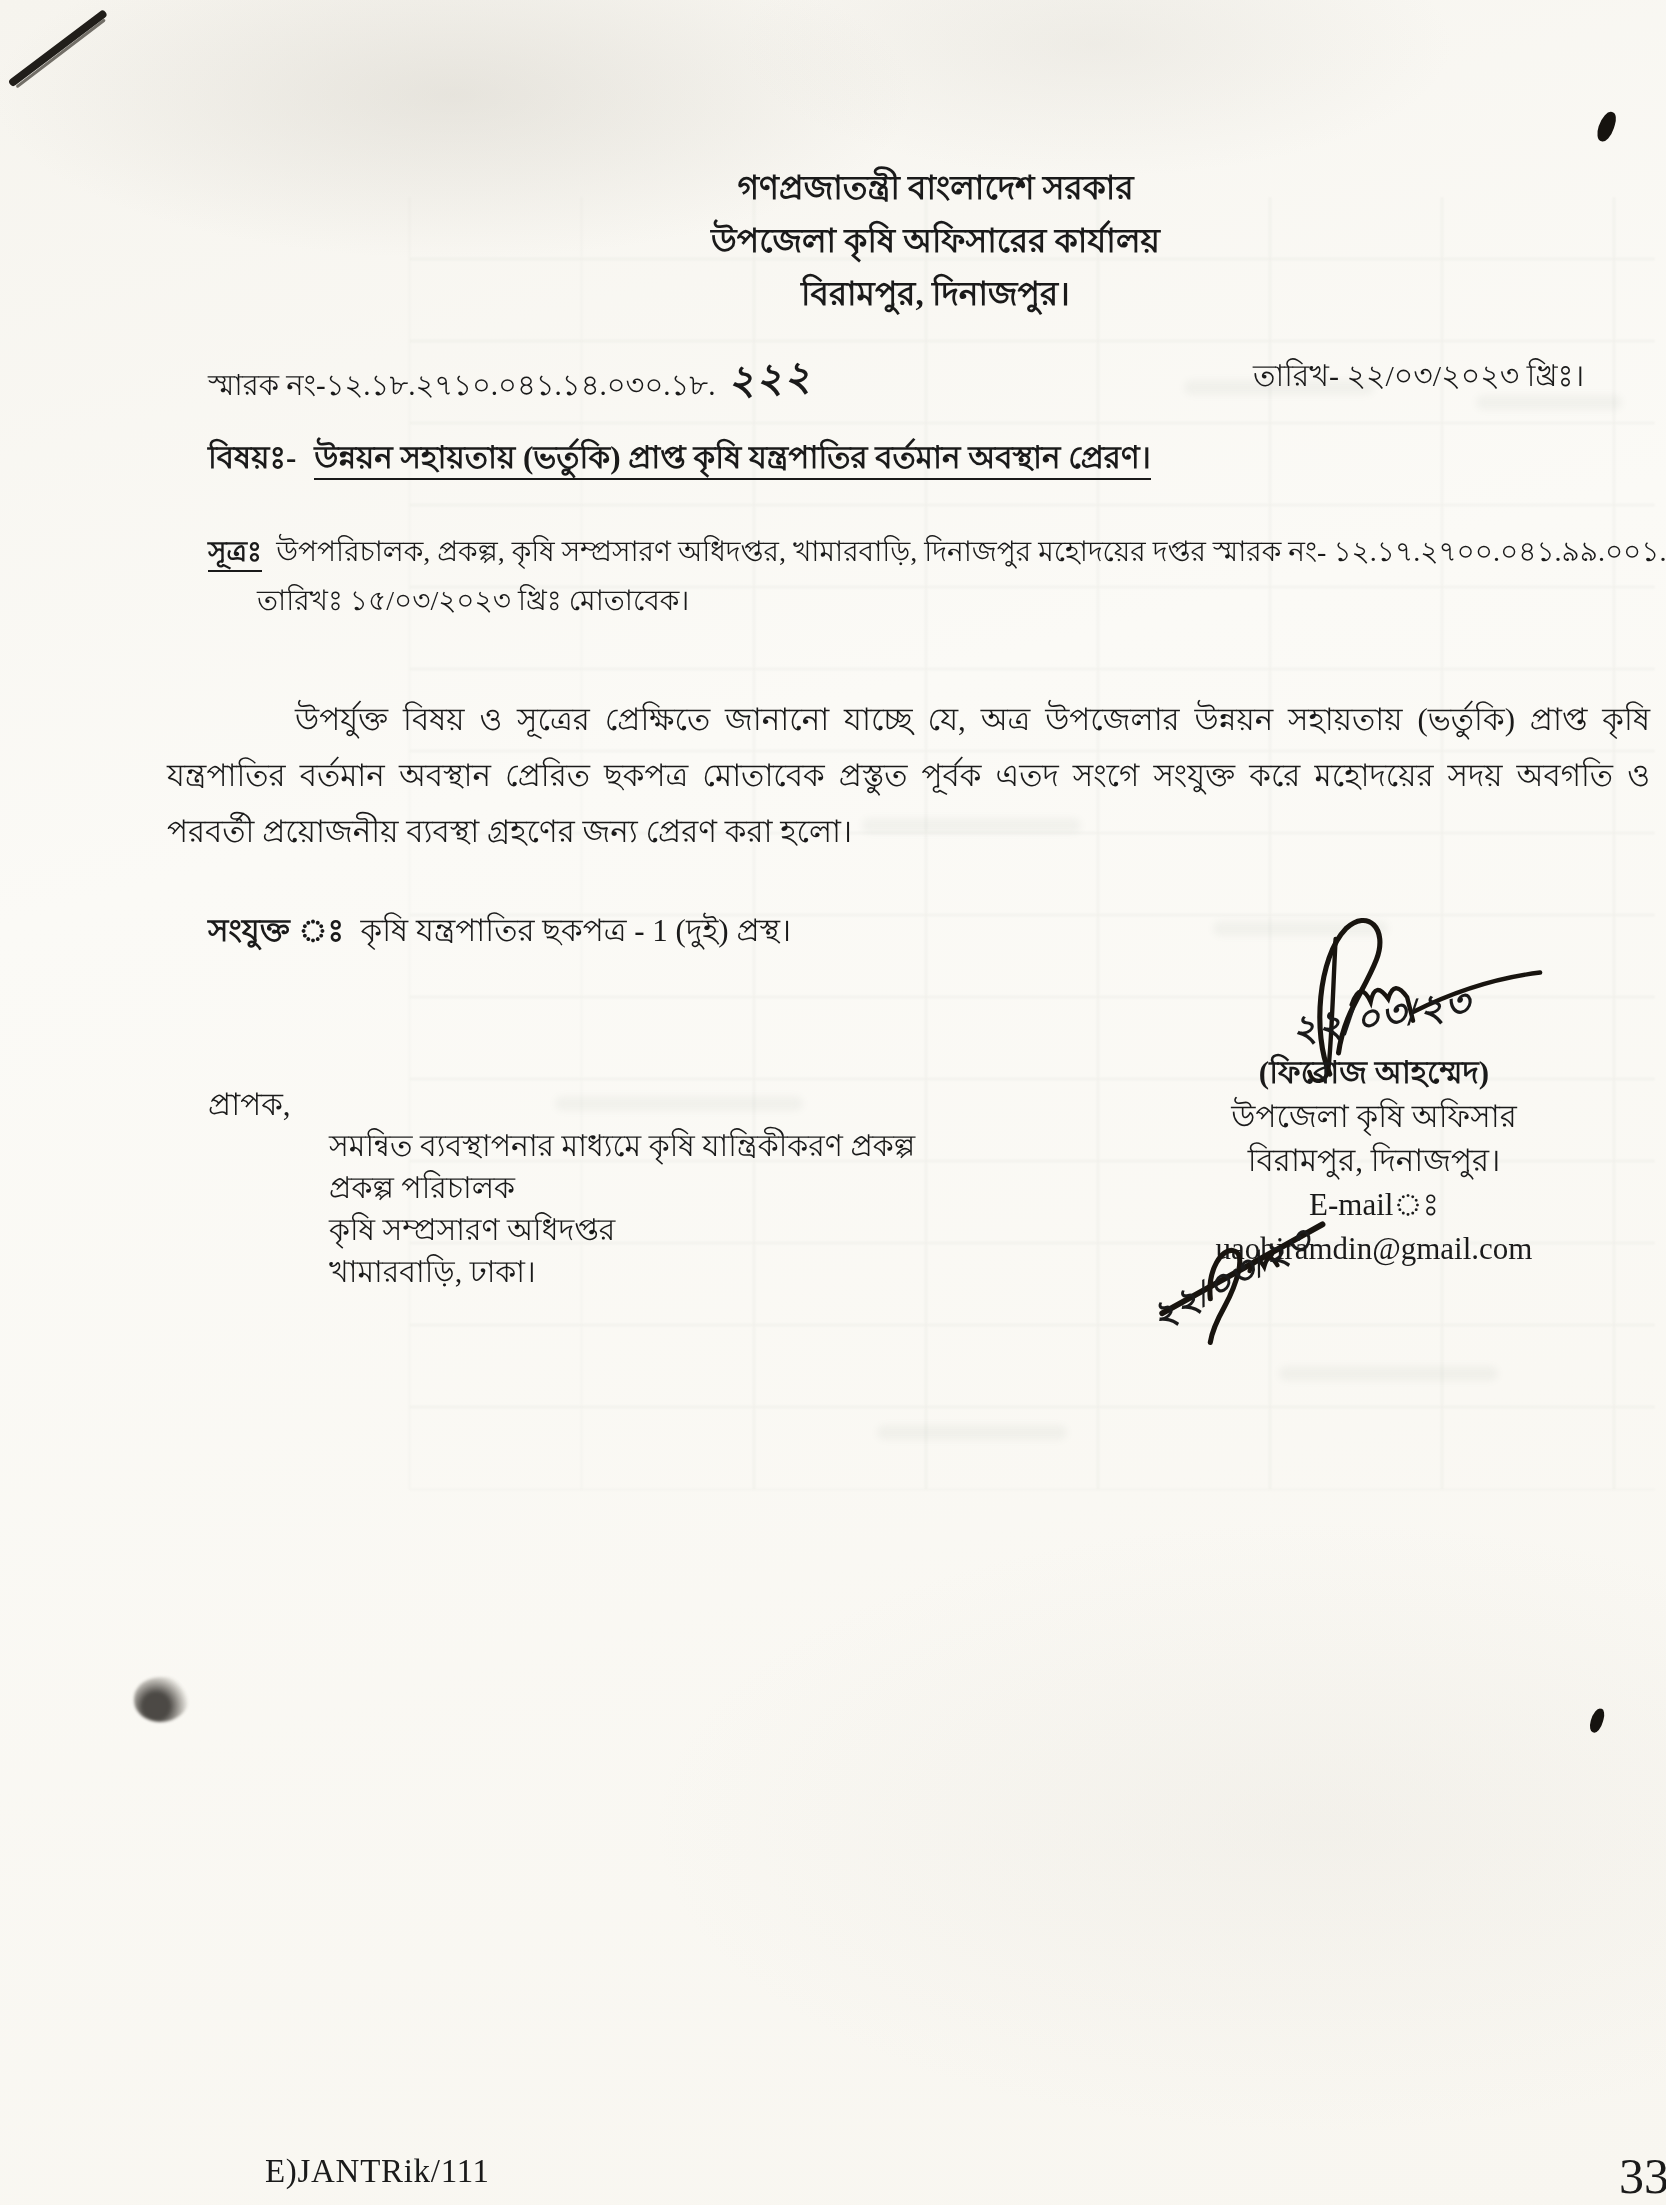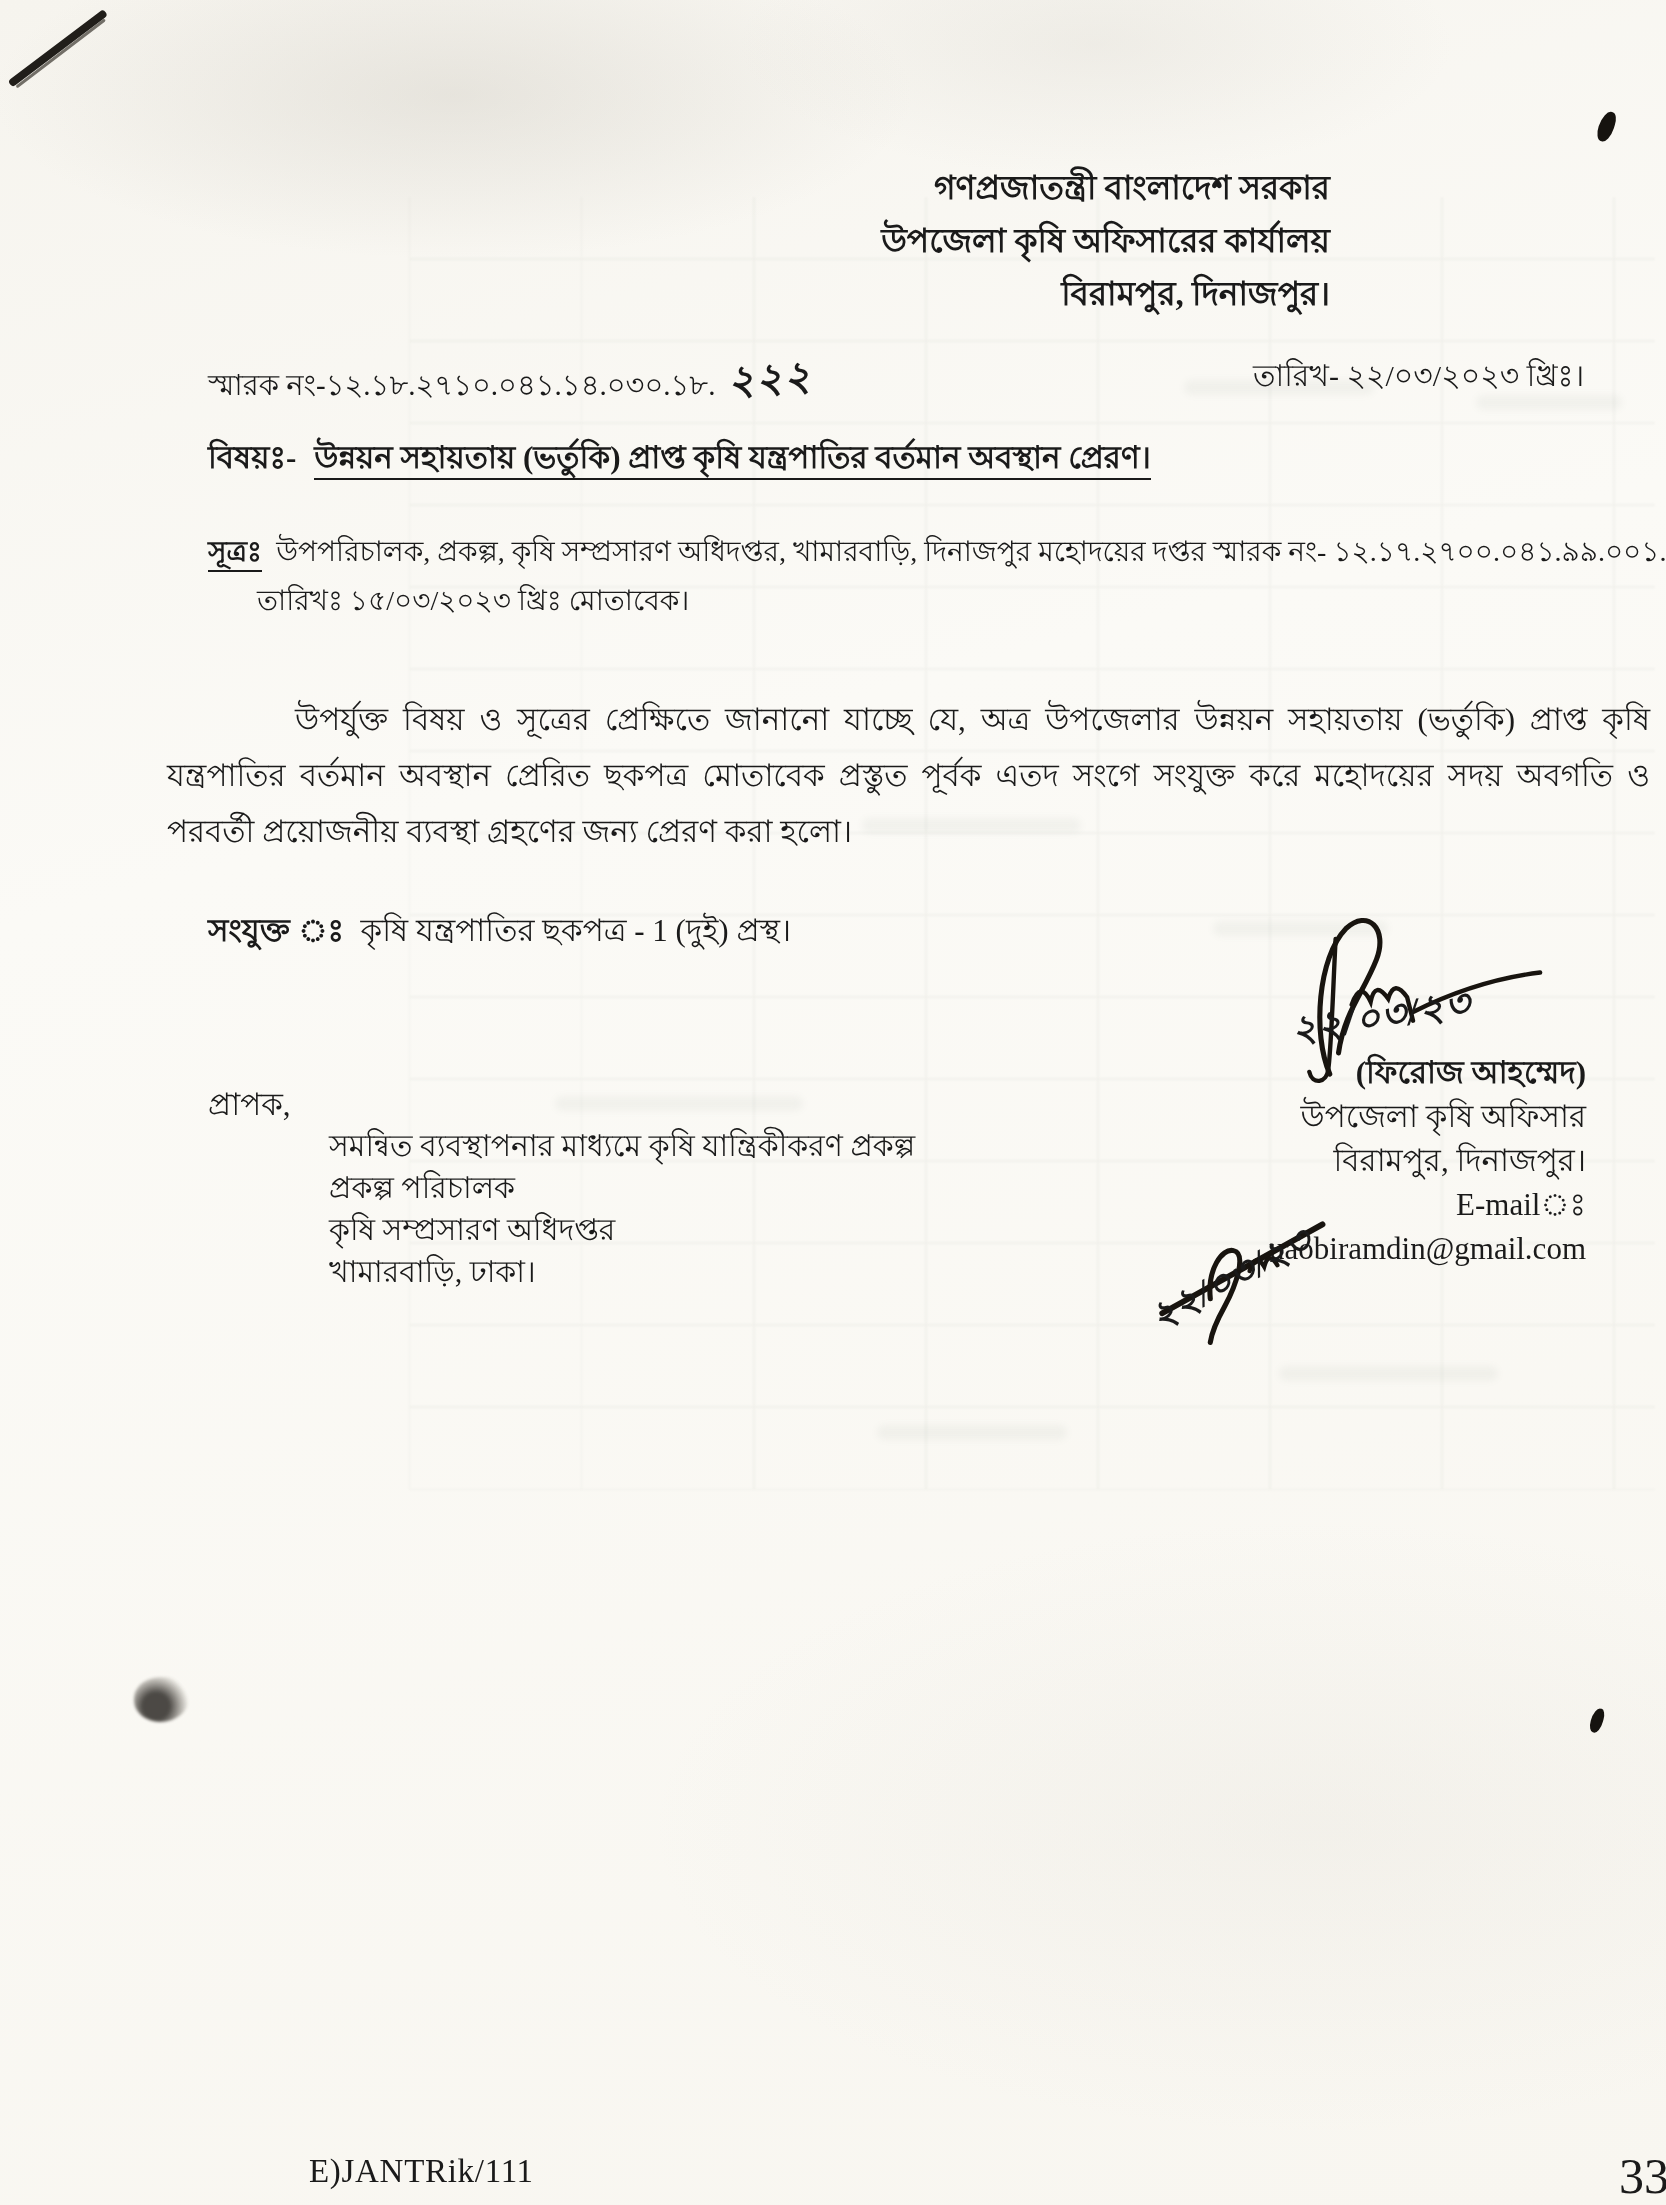--- a/index.html
+++ b/index.html
@@ -23,21 +23,21 @@
     opacity:.055;filter:blur(1.1px);
     background-image:
       repeating-linear-gradient(0deg, #5c6e5c 0 1.5px, transparent 1.5px 82px),
       repeating-linear-gradient(90deg, #5c6e5c 0 1.5px, transparent 1.5px 172px);
   }
   .ghost-smear{
     position:absolute;height:14.6px;border-radius:7.3px;
     background:#7d8b7d;opacity:.07;filter:blur(3.7px);
   }
   .txt{position:absolute;white-space:nowrap;}
-  .center{text-align:right;white-space:normal;}
+  .center{text-align:center;white-space:normal;}
   .b{font-weight:bold;}
   .hdr{font-size:33px;font-weight:bold;line-height:53px;}
   .base{font-size:30px;}
   .body-par{
     position:absolute;left:167px;top:661px;width:1483px;
     font-size:31px;line-height:56px;text-align:justify;text-indent:128px;
     white-space:normal;
   }
   .u{border-bottom:2.2px solid #1a1a1a;padding-bottom:2.9px;}
   .hand{
@@ -47,21 +47,21 @@
   .sig-name-block{line-height:44px;}
   .smudge{
     position:absolute;left:134px;top:1677px;width:55px;height:45px;
     background:radial-gradient(circle at 40% 65%, #2e2b27 0 30%, rgba(90,85,78,.55) 55%, transparent 75%);
     border-radius:50% 45% 55% 50%;filter:blur(1.5px);opacity:.85;
   }
   .inkdot{position:absolute;background:#16130f;border-radius:60% 40% 55% 45%;}
   .inkdot.one{left:1599px;top:111px;width:14.6px;height:31px;transform:rotate(18deg);}
   .inkdot.two{left:1591px;top:1708px;width:11.7px;height:25px;transform:rotate(15deg);}
   svg{position:absolute;overflow:visible;}
-  .footer-code{font-size:33px;letter-spacing:0.7px;margin-left:44px;}
+  .footer-code{font-size:33px;letter-spacing:0.7px;}
   .pageno{font-size:50px;}
 </style>
 </head>
 <body>
 
 <div class="page">
 
   <div class="ghost-table"></div>
   <div class="ghost-smear" style="left:1184px;top:380px;width:190px;"></div>
   <div class="ghost-smear" style="left:1476px;top:395px;width:146px;"></div>

